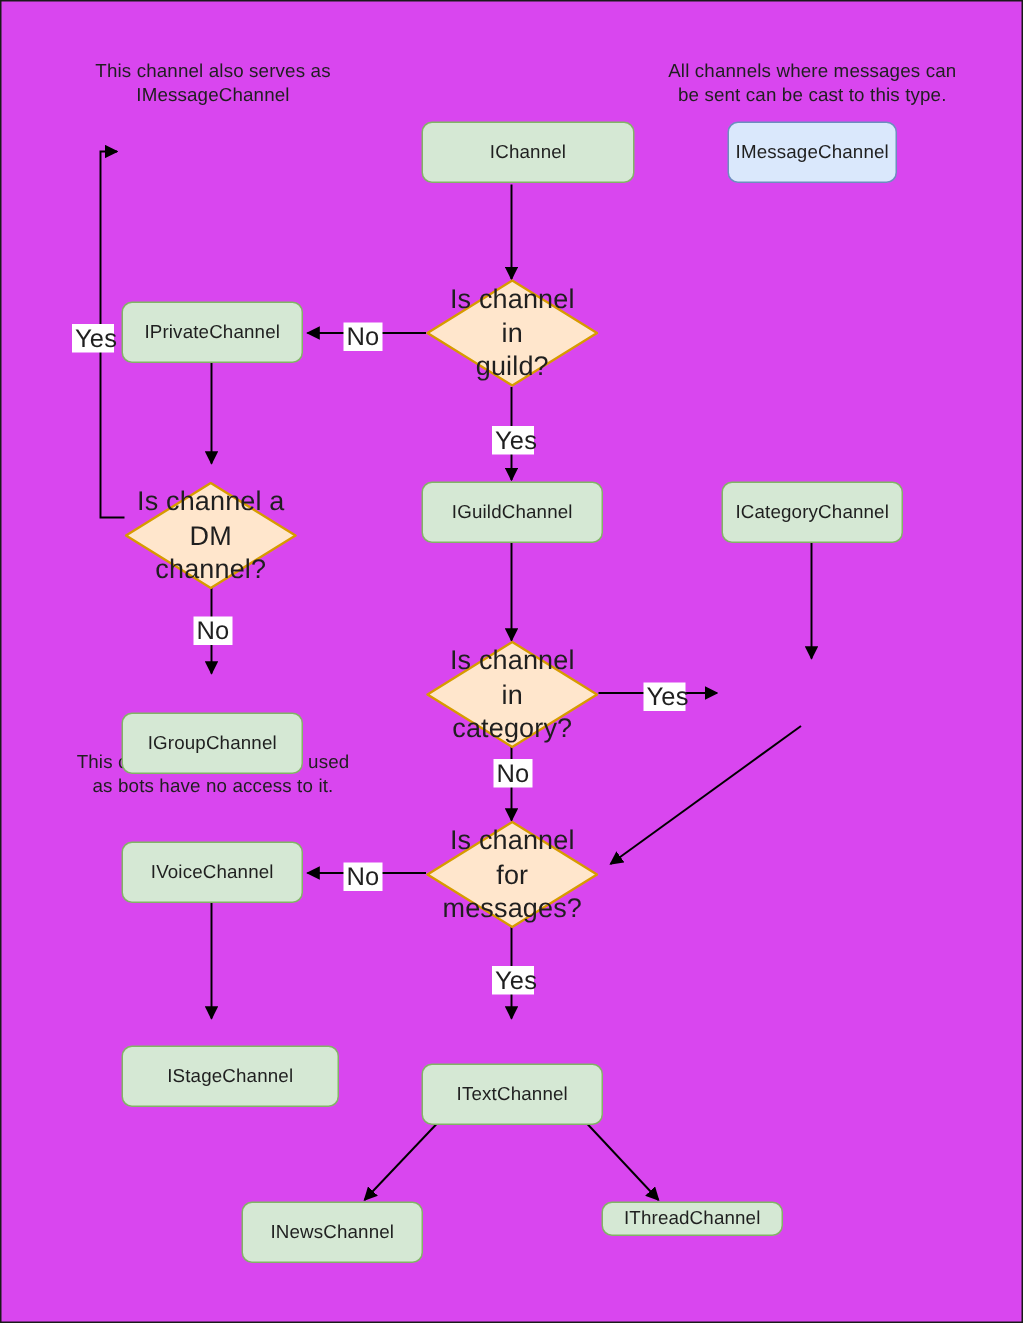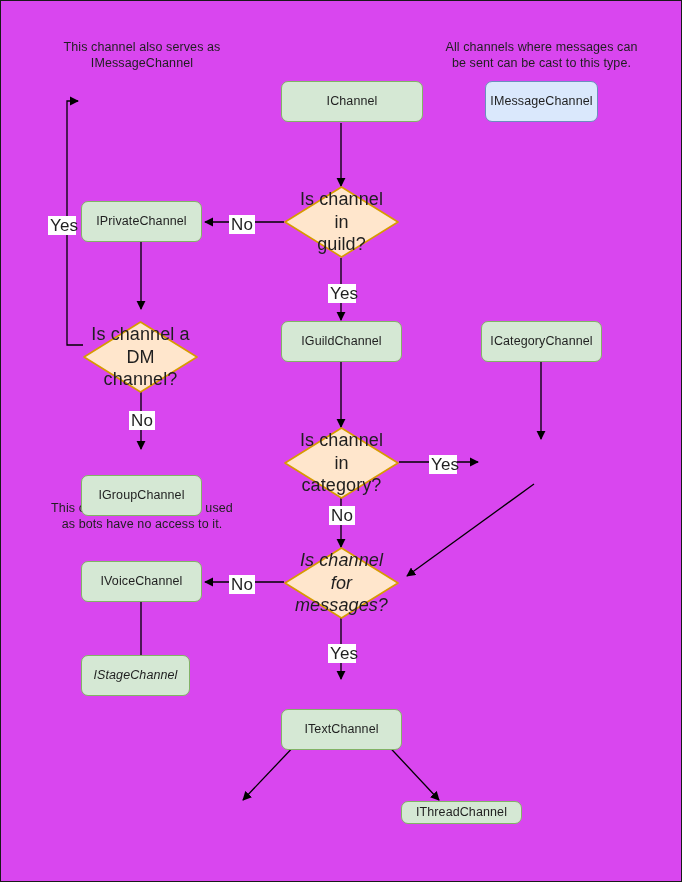--- a/index.html
+++ b/index.html
@@ -153,24 +153,25 @@
 
   <div class="node green" style="left:280px; top:320px; width:121px; height:41px;">IGuildChannel</div>
 
   <div class="node green" style="left:480px; top:320px; width:121px; height:41px;">ICategoryChannel</div>
 
   <div class="node green" style="left:80px; top:474px; width:121px; height:41px;">IGroupChannel</div>
 
 
   <div class="node green" style="left:80px; top:560px; width:121px; height:41px;">IVoiceChannel</div>
 
-  <div class="node green" style="left:80px; top:654px; width:109px; height:41px;font-style:italic;">IStageChannel</div>
+  <div class="node green" style="left:80px; top:696px; width:145px; height:41px;">IStageChannel</div>
 
   <div class="node green" style="left:280px; top:680px; width:121px; height:41px;margin-top:28px;">ITextChannel</div>
 
+  <div class="node green" style="left:160px; top:800px; width:121px; height:41px;">INewsChannel</div>
 
   <div class="node green" style="left:400px; top:800px; width:121px; height:23px;">IThreadChannel</div>
 
   <div class="diamond" style="left:283px; top:185px; width:115px; height:72px;">
     <svg class="dshape" viewBox="0 0 115 72" preserveAspectRatio="none">
       <polygon points="57.5,1 114,36 57.5,71 1,36" fill="#ffe6cc" stroke="#d79b00" stroke-width="1.6" stroke-linejoin="round"></polygon>
     </svg>
     <div class="dlabel">
       <span>Is channel in</span><br>
       <span>guild?</span>
@@ -190,21 +191,21 @@
   <div class="diamond" style="left:283px; top:426px; width:115px; height:72px;">
     <svg class="dshape" viewBox="0 0 115 72" preserveAspectRatio="none">
       <polygon points="57.5,1 114,36 57.5,71 1,36" fill="#ffe6cc" stroke="#d79b00" stroke-width="1.6" stroke-linejoin="round"></polygon>
     </svg>
     <div class="dlabel">
       <span>Is channel in</span><br>
       <span>category?</span>
     </div>
   </div>
 
-  <div class="diamond" style="left:283px; top:546px; width:115px; height:72px;font-style:italic;">
+  <div class="diamond" style="left:283px; top:546px; width:115px; height:72px;">
     <svg class="dshape" viewBox="0 0 115 72" preserveAspectRatio="none">
       <polygon points="57.5,1 114,36 57.5,71 1,36" fill="#ffe6cc" stroke="#d79b00" stroke-width="1.6" stroke-linejoin="round"></polygon>
     </svg>
     <div class="dlabel">
       <span>Is channel for</span><br>
       <span>messages?</span>
     </div>
   </div>
 
   <div class="edge-label" style="left:228px; top:214px; width:26px;">No</div>

